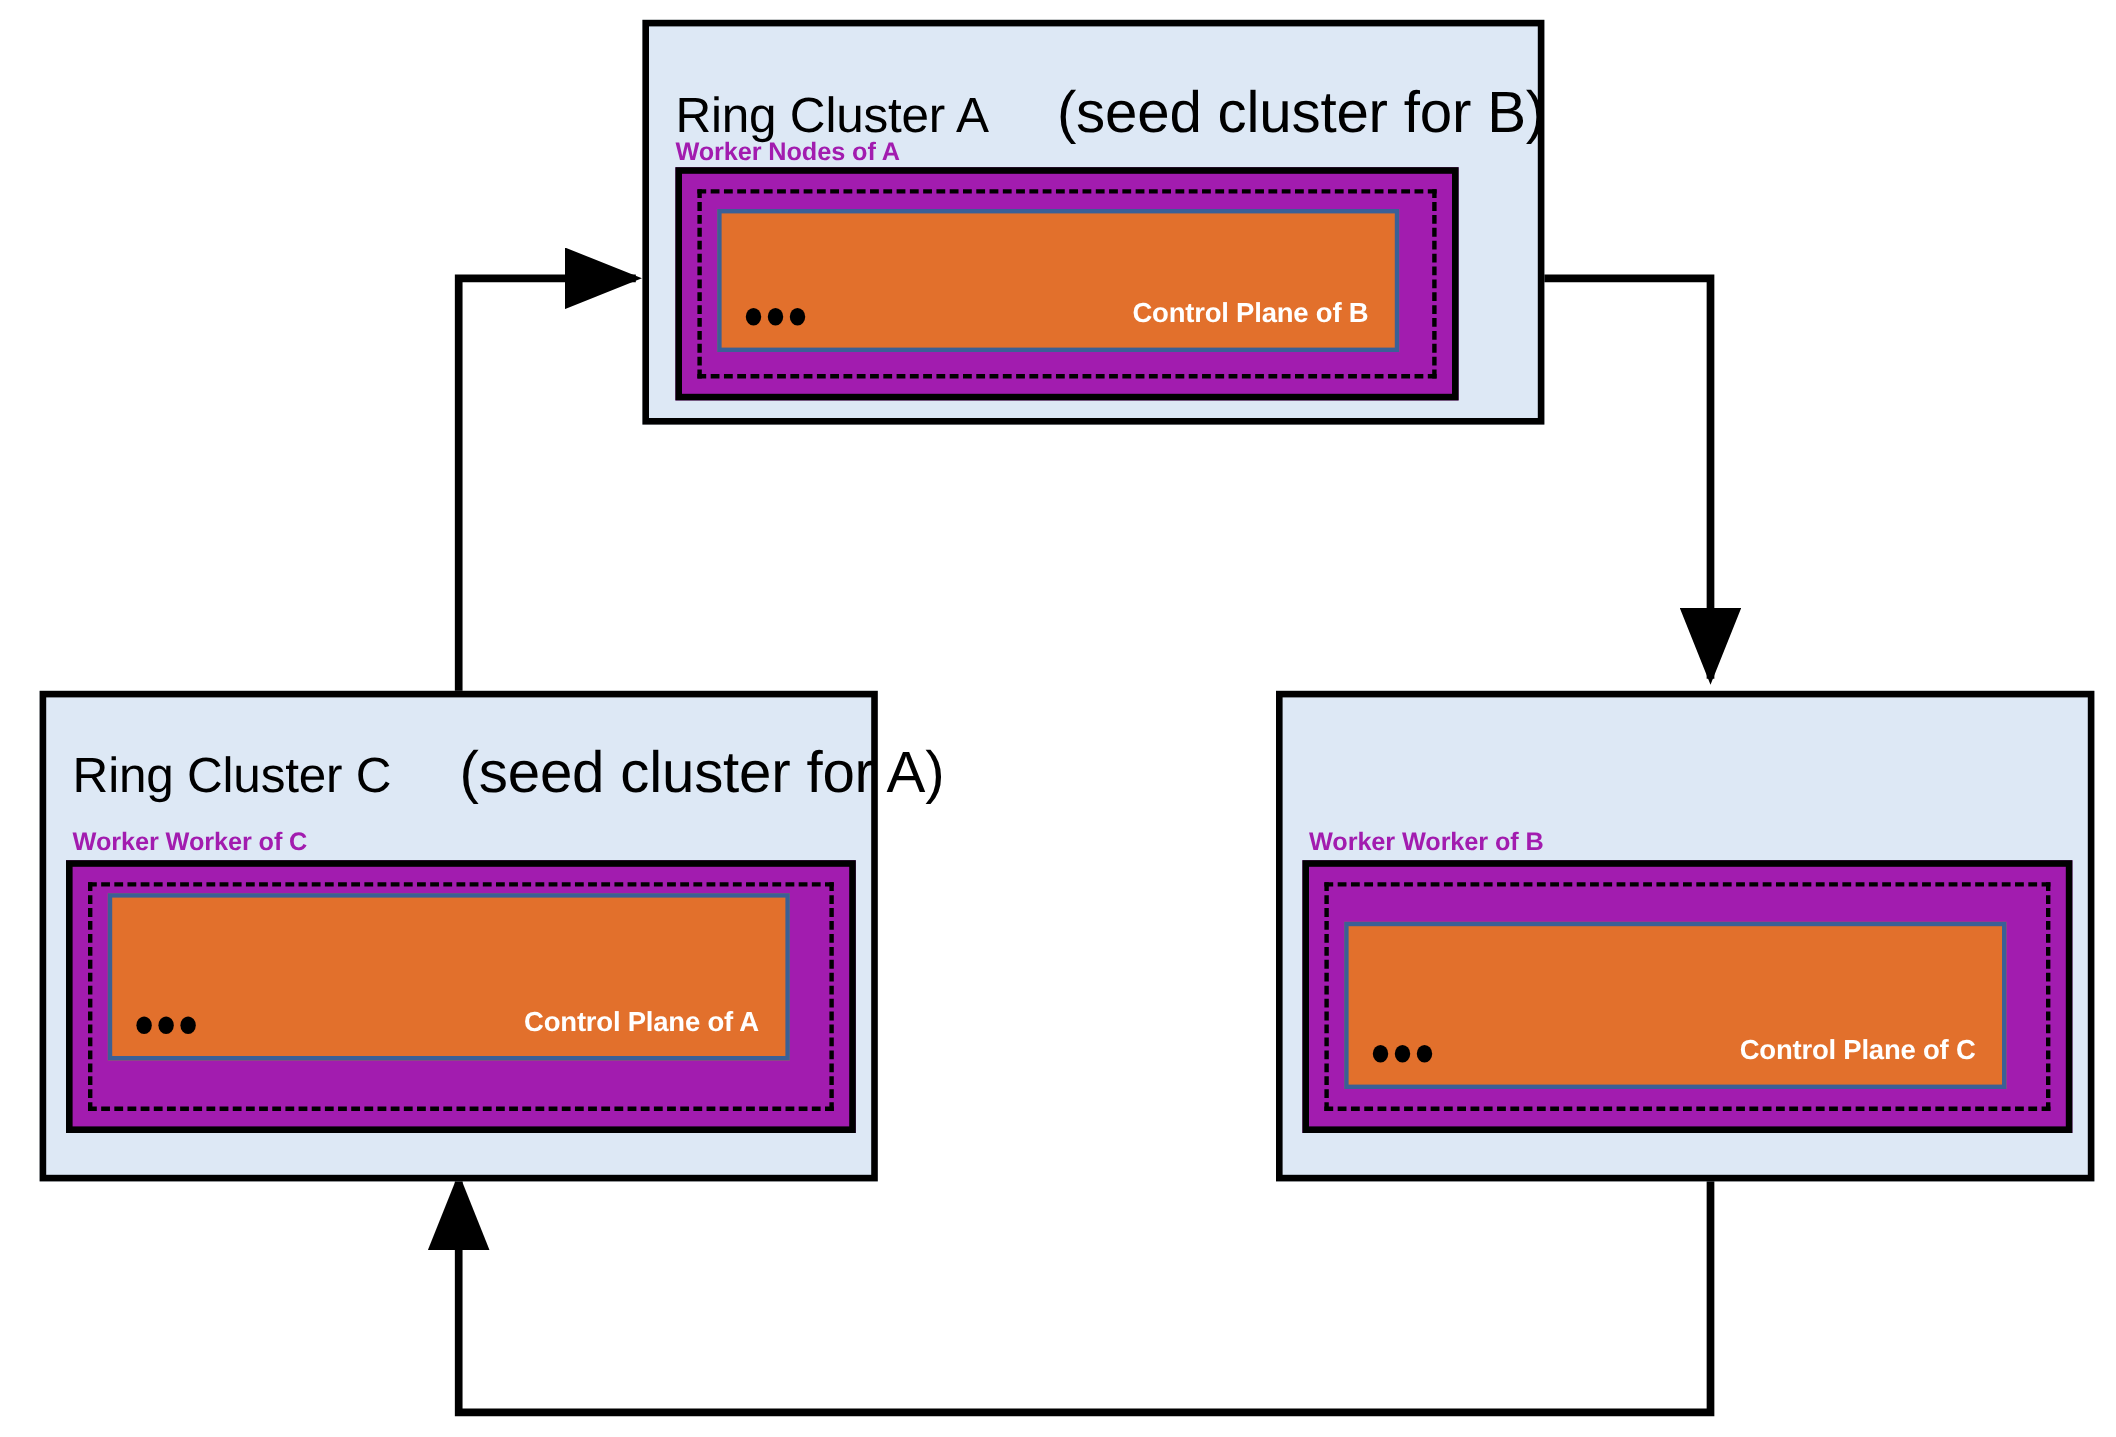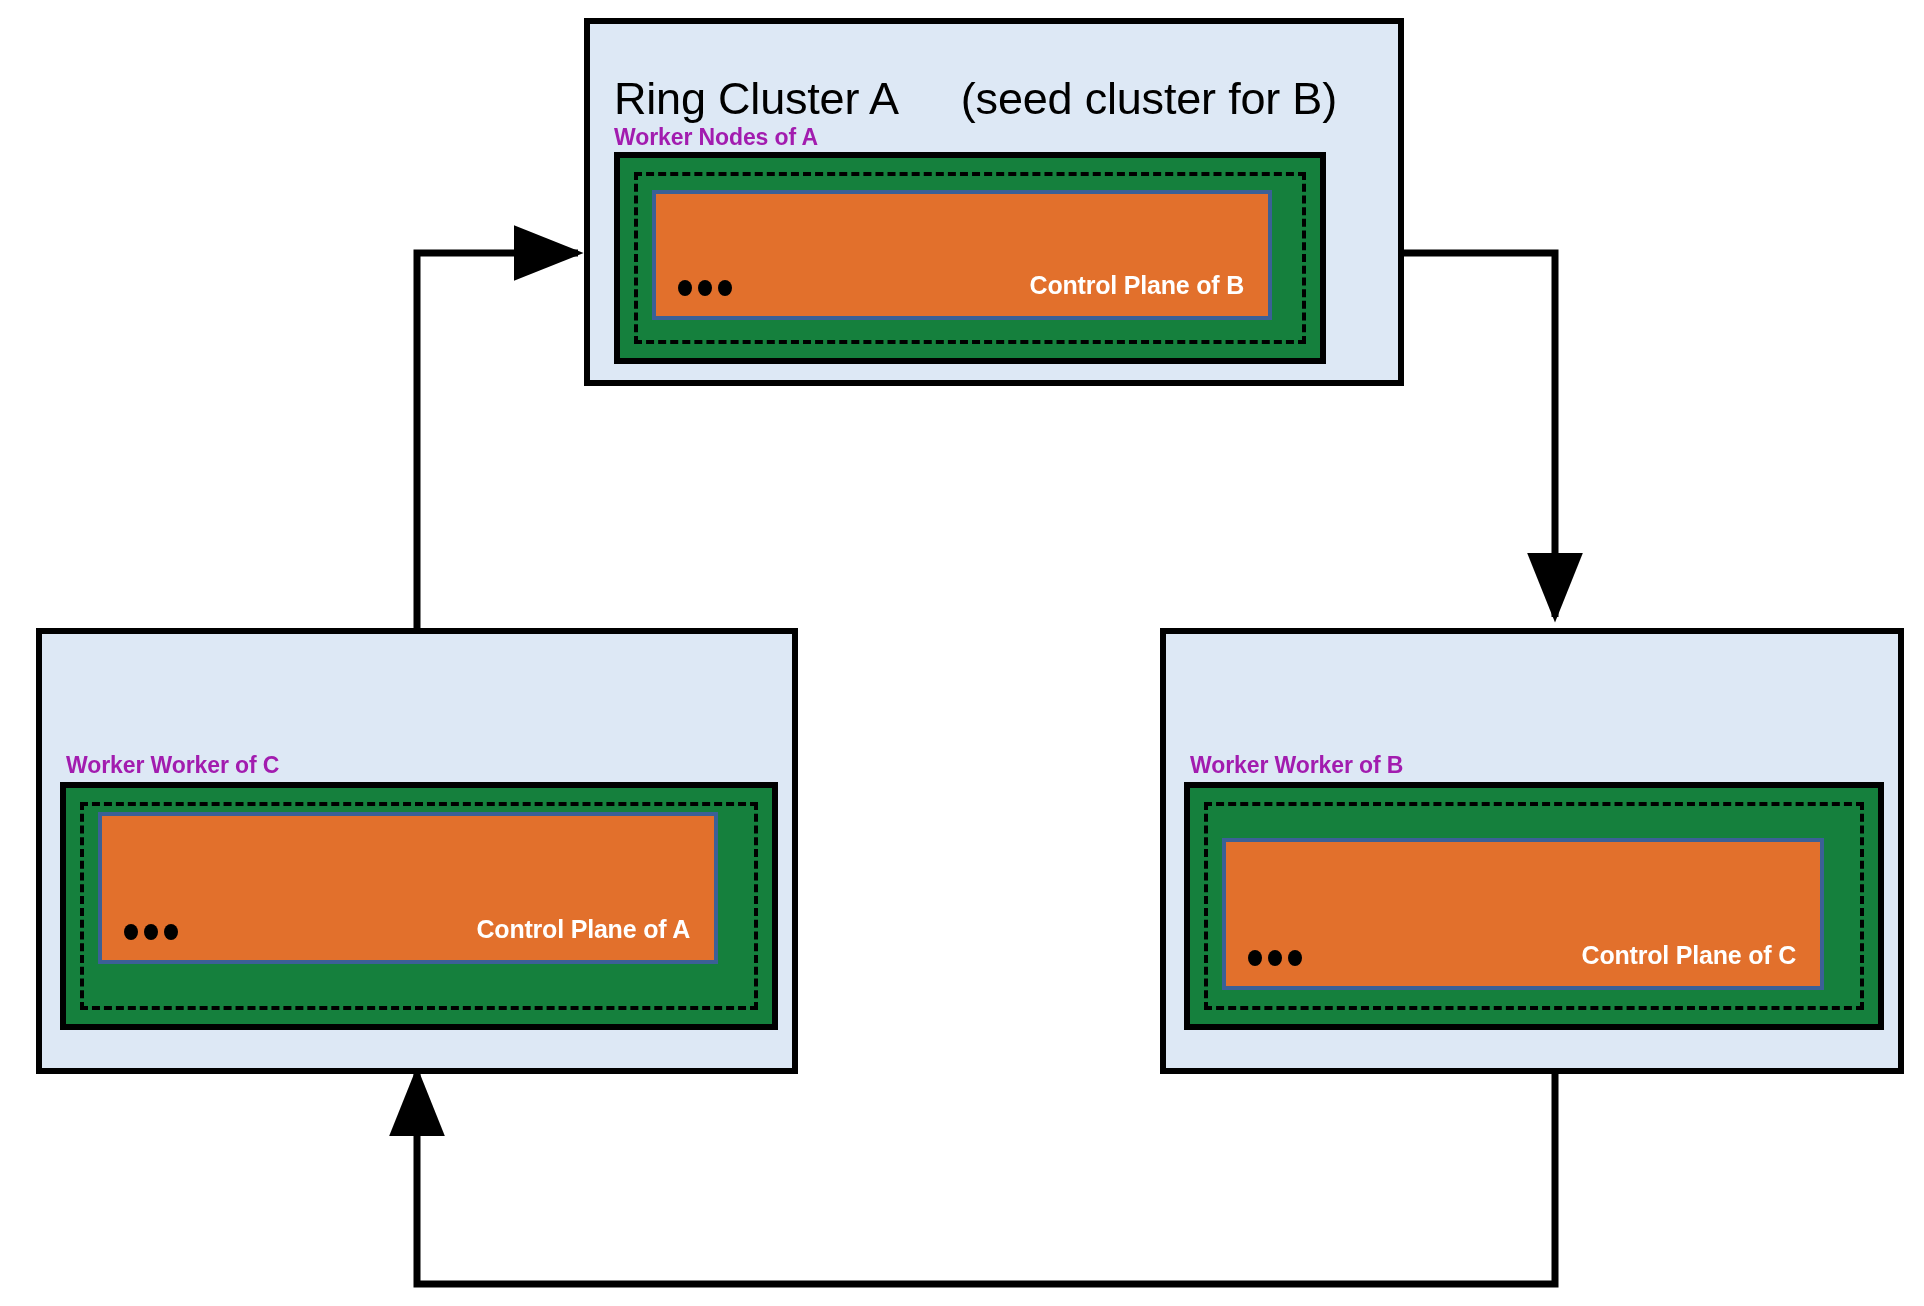--- a/index.html
+++ b/index.html
@@ -48,37 +48,37 @@
     white-space: nowrap;
     color: #000000;
     font-weight: 400;
     letter-spacing: -0.2px;
   }
   .cluster-title .ct-name {
     font-size: 45px;
     line-height: 1;
   }
   .cluster-title .ct-seed {
-    font-size: 45px;
+    font-size: 53px;
     line-height: 1;
   }
 
   .worker-label {
     position: absolute;
     font-size: 23px;
     font-weight: bold;
     color: #a21caf;
     white-space: nowrap;
     letter-spacing: -0.1px;
   }
 
   
   .node-outer {
     position: absolute;
-    background: #15803d;
+    background: #a21caf;
     border: 6px solid #000000;
     box-sizing: border-box;
   }
 
   
   .node-dashed {
     position: absolute;
     left: 14px;
     top: 14px;
     right: 14px;
@@ -158,20 +158,24 @@
             <i></i>
             <i></i>
         </div>
         <div class="cp-label">Control Plane of B</div>
       </div>
     </div>
   </div>
 
   <div class="cluster" style="left:36px; top:628px; width:762px; height:446px;">
 
+    <div class="cluster-title" style="left:24px; top:42px;">
+      <span class="ct-name">Ring Cluster C</span>
+      <span class="ct-seed" style="margin-left:62px;">(seed cluster for A)</span>
+    </div>
 
     <div class="worker-label" style="left:24px; top:118px;">Worker Worker of C</div>
 
     <div class="node-outer" style="left:18px; top:148px; width:718px; height:248px;">
       <div class="node-dashed"></div>
       <div class="control-plane" style="left:32px; top:24px; width:620px; height:152px;">
         <div class="cp-dots">
           <i></i>
             <i></i>
             <i></i>

